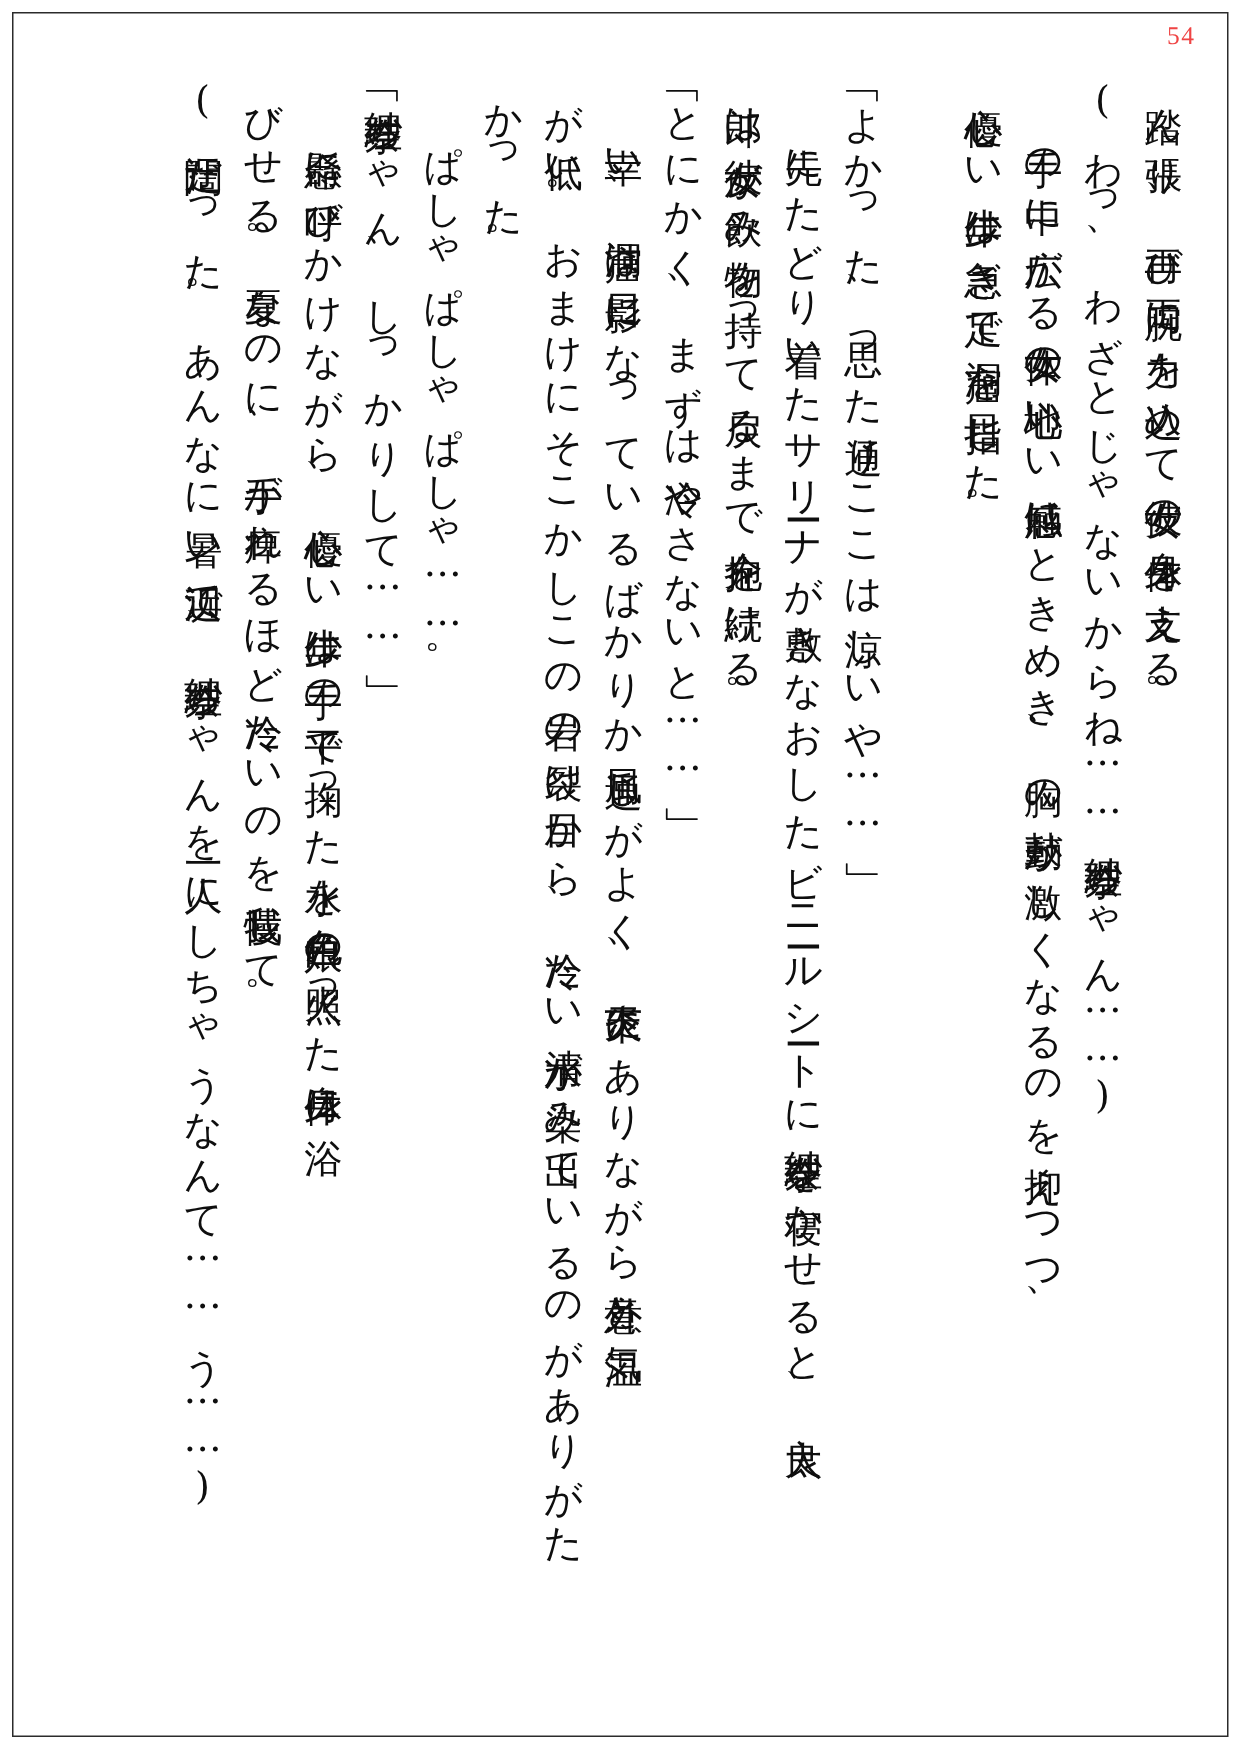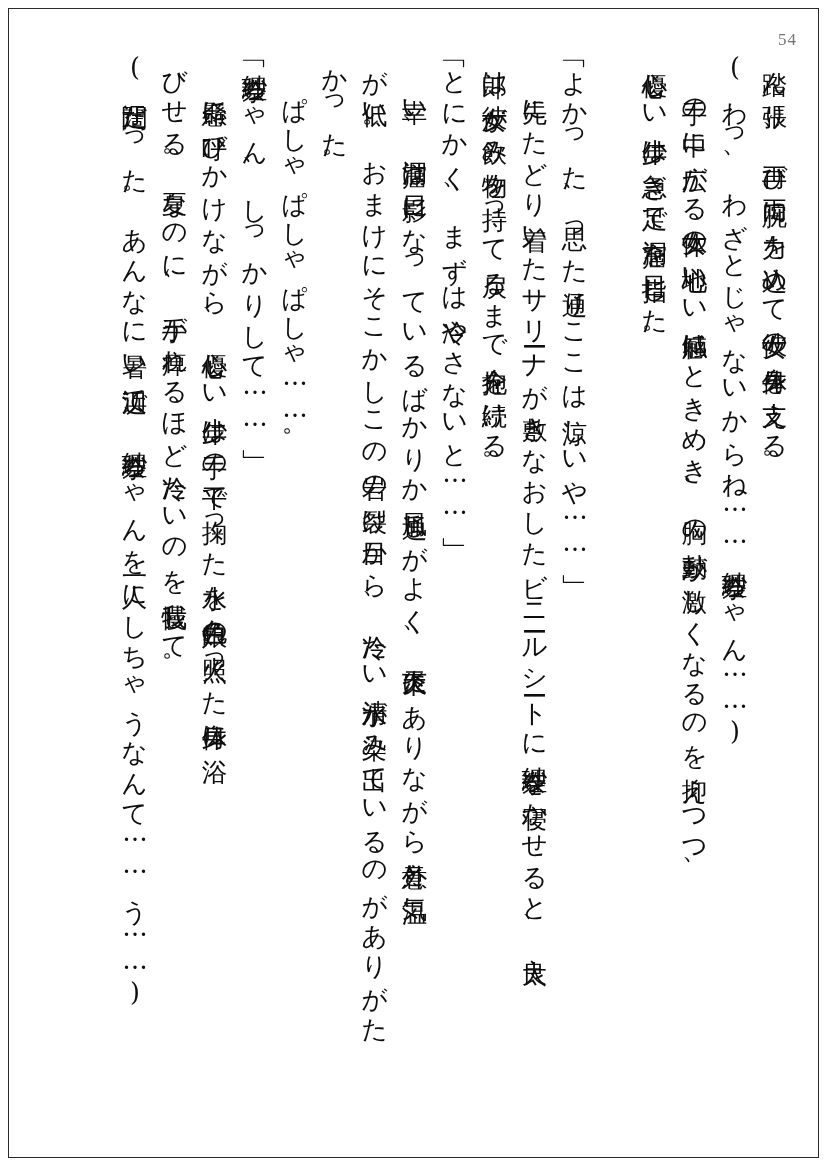--- a/index.html
+++ b/index.html
@@ -21,25 +21,25 @@
     position: absolute;
     left: 8px;
     top: 8px;
     right: 8px;
     bottom: 8px;
     border: 1px solid #2b2b2b;
     pointer-events: none;
   }
   .page-number {
     position: absolute;
-    top: 30px;
+    top: 14px;
     right: 30px;
     font-size: 17px;
     letter-spacing: 1px;
-    color: #737373;
+    color: #ef4444;
     font-family: "Liberation Serif", "DejaVu Serif", serif;
   }
   .text-body {
     position: absolute;
     top: 52px;
     left: 40px;
     right: 40px;
     bottom: 52px;
     display: flex;
     flex-direction: row-reverse;

